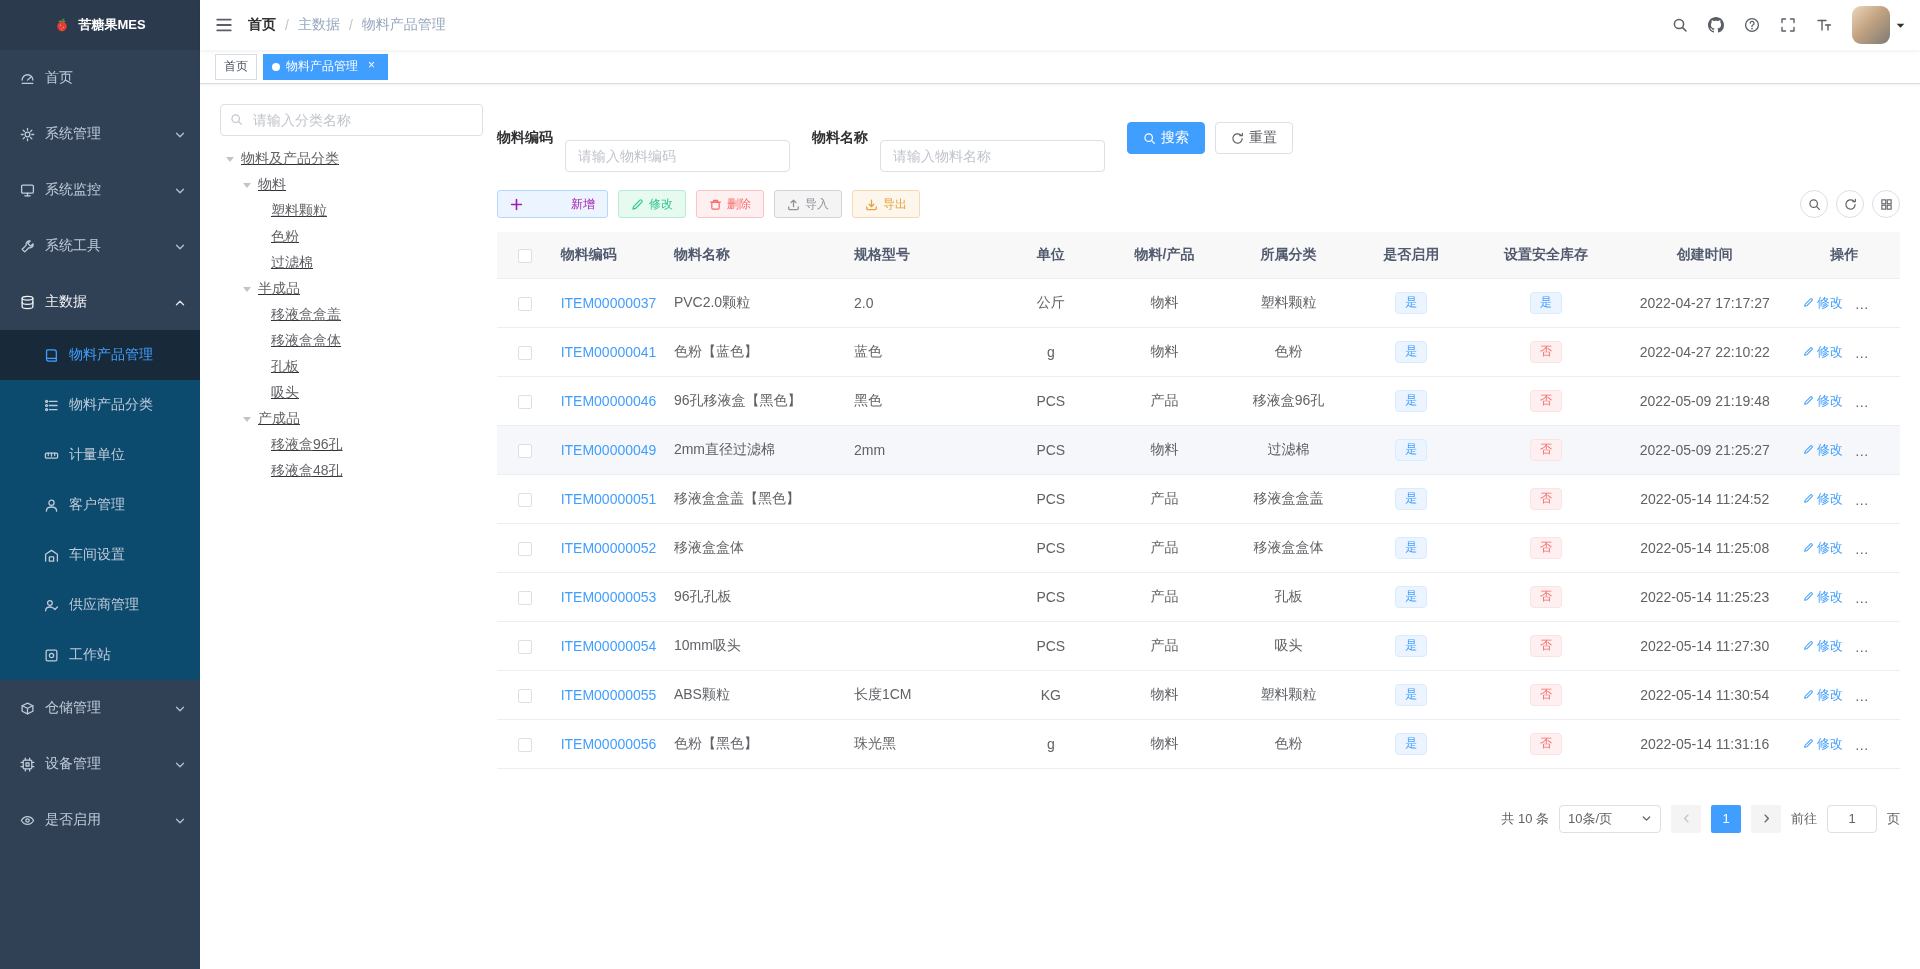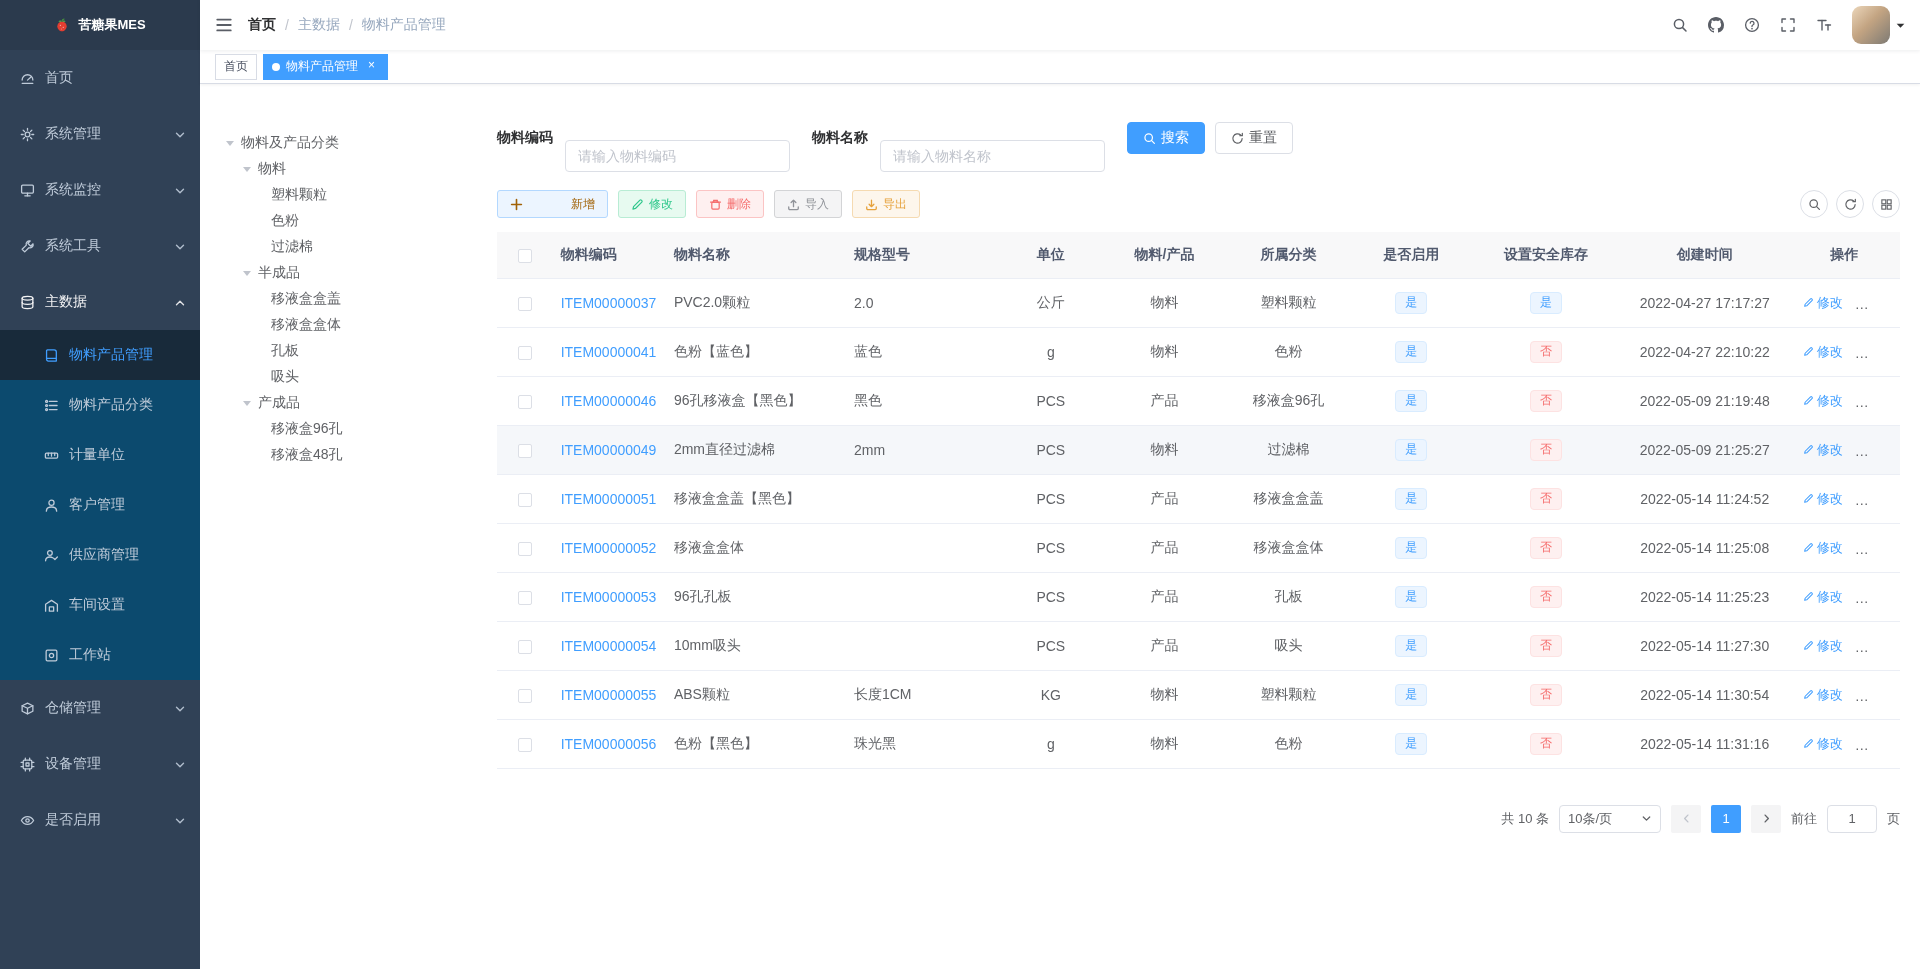--- a/index.html
+++ b/index.html
@@ -45,39 +45,39 @@
 
   
   .app-main { flex: 1; padding: 20px; display: flex; gap: 14px; overflow: hidden; background: #fff; }
 
   
   .tree-panel { width: 263px; flex-shrink: 0; }
   .tree-search { position: relative; }
   .tree-search .icon { position: absolute; left: 10px; top: 9px; color: #c0c4cc; }
   .tree-search input { width: 100%; height: 32px; border: 1px solid #dcdfe6; border-radius: 4px; padding: 0 10px 0 32px; font-size: 14px; color: #606266; outline: none; font-family: inherit; }
   .tree-search input::placeholder { color: #c0c4cc; }
-  .tree { margin-top: 26px; }
+  .tree { margin-top: 10px; text-decoration: underline; }
   .tree-node { height: 26px; display: flex; align-items: center; color: #606266; cursor: pointer; font-size: 14px; }
   .tn-caret { width: 0; height: 0; border: 4px solid transparent; border-top: 5px solid #c0c4cc; margin: 4px 7px 0 0; }
   .tn-spacer { width: 11px; }
 
   
   .content-panel { flex: 1; min-width: 0; }
   .filter-row { display: flex; align-items: center; margin-bottom: 18px; }
   .f-group { display: flex; align-items: center; margin-right: 22px; }
   .f-label { font-weight: 700; color: #303133; margin-right: 12px; white-space: nowrap; }
   .f-input { width: 225px; height: 32px; border: 1px solid #dcdfe6; border-radius: 4px; padding: 0 12px; font-size: 14px; color: #606266; outline: none; font-family: inherit; margin-top: 36px; }
   .f-input::placeholder { color: #c0c4cc; }
   button { font-family: inherit; cursor: pointer; }
   .btn-search { height: 32px; background: #409EFF; border: 1px solid #409EFF; color: #fff; border-radius: 4px; padding: 0 15px; font-size: 14px; display: inline-flex; align-items: center; gap: 5px; margin-right: 10px; }
   .btn-reset { height: 32px; background: #fff; border: 1px solid #dcdfe6; color: #606266; border-radius: 4px; padding: 0 15px; font-size: 14px; display: inline-flex; align-items: center; gap: 5px; }
 
   .toolbar { display: flex; align-items: center; gap: 10px; margin-bottom: 14px; }
   .btn-plain { height: 28px; padding: 0 12px; border-radius: 3px; font-size: 12px; display: inline-flex; align-items: center; gap: 5px; border: 1px solid; background: #fff; }
-  .bp-primary { color: #a16207; background: #ecf5ff; border-color: #b3d8ff; gap: 48px; }
+  .bp-primary { color: #a21caf; background: #ecf5ff; border-color: #b3d8ff; gap: 48px; }
   .bp-success { color: #2ec78b; background: #e7faf0; border-color: #b8ecd4; }
   .bp-danger  { color: #f56c6c; background: #fef0f0; border-color: #fbc4c4; }
   .bp-info    { color: #909399; background: #f4f4f5; border-color: #d3d4d6; }
   .bp-warning { color: #e6a23c; background: #fdf6ec; border-color: #f5dab1; }
   .toolbar-right { margin-left: auto; display: flex; gap: 8px; }
   .circle-btn { width: 28px; height: 28px; border-radius: 50%; border: 1px solid #dcdfe6; background: #fff; color: #606266; display: flex; align-items: center; justify-content: center; }
 
   
   table { width: 100%; border-collapse: collapse; table-layout: fixed; }
   thead th { height: 46px; background: #f8f8f9; color: #515a6e; font-weight: 700; font-size: 14px; border-bottom: 1px solid #ebeef5; padding: 0 8px; }
@@ -224,35 +224,35 @@
               <svg viewBox="0 0 14 14" fill="none" stroke="currentColor" stroke-width="1.2" stroke-linecap="round" stroke-linejoin="round">
                 <circle cx="7" cy="4.4" r="2.4"></circle>
                 <path d="M2.2 12.3c0-2.5 2.1-3.9 4.8-3.9s4.8 1.4 4.8 3.9"></path>
               </svg>
             </span>
             <span class="mi-label">客户管理</span>
           </div>
           <div class="menu-item">
             <span class="mi-icon">
               <svg viewBox="0 0 14 14" fill="none" stroke="currentColor" stroke-width="1.2" stroke-linecap="round" stroke-linejoin="round">
+                <path d="M1.5 12.3V5.8L7 2.2l5.5 3.6v6.5"></path>
+                <rect x="5" y="8.3" width="4" height="4"></rect>
+              </svg>
+            </span>
+            <span class="mi-label">车间设置</span>
+          </div>
+          <div class="menu-item">
+            <span class="mi-icon">
+              <svg viewBox="0 0 14 14" fill="none" stroke="currentColor" stroke-width="1.2" stroke-linecap="round" stroke-linejoin="round">
                 <circle cx="5.5" cy="4.6" r="2.2"></circle>
                 <path d="M1.5 12c0-2.3 1.8-3.6 4-3.6 1 0 1.9.25 2.6.7"></path>
                 <path d="M9 9.5l1.2 1.2 2.3-2.3"></path>
               </svg>
             </span>
             <span class="mi-label">供应商管理</span>
-          </div>
-          <div class="menu-item">
-            <span class="mi-icon">
-              <svg viewBox="0 0 14 14" fill="none" stroke="currentColor" stroke-width="1.2" stroke-linecap="round" stroke-linejoin="round">
-                <path d="M1.5 12.3V5.8L7 2.2l5.5 3.6v6.5"></path>
-                <rect x="5" y="8.3" width="4" height="4"></rect>
-              </svg>
-            </span>
-            <span class="mi-label">车间设置</span>
           </div>
           <div class="menu-item">
             <span class="mi-icon">
               <svg viewBox="0 0 14 14" fill="none" stroke="currentColor" stroke-width="1.2" stroke-linecap="round" stroke-linejoin="round">
                 <rect x="2" y="2" width="10" height="10" rx="1.2"></rect>
                 <circle cx="7" cy="7" r="2"></circle>
               </svg>
             </span>
             <span class="mi-label">工作站</span>
           </div>
@@ -378,20 +378,29 @@
         <span class="tag active">
           <span class="dot"></span>
           <span>物料产品管理</span>
           <span class="close">×</span>
         </span>
       </div>
 
     <main class="app-main">
 
       <section class="tree-panel">
+        <div class="tree-search">
+          <span class="icon icon-sm">
+              <svg viewBox="0 0 16 16" fill="none" stroke="currentColor" stroke-width="1.5" stroke-linecap="round">
+                <circle cx="7" cy="7" r="4.6"></circle>
+                <line x1="10.6" y1="10.6" x2="14" y2="14"></line>
+              </svg>
+            </span>
+          <input placeholder="请输入分类名称" style="">
+        </div>
         <div class="tree" id="cat-tree">
             <div class="tree-node" style="padding-left: 6px;">
               <span class="tn-caret"></span>
               <span>物料及产品分类</span>
             </div>
             <div class="tree-node" style="padding-left: 23px;">
               <span class="tn-caret"></span>
               <span>物料</span>
             </div>
             <div class="tree-node" style="padding-left: 40px;">

